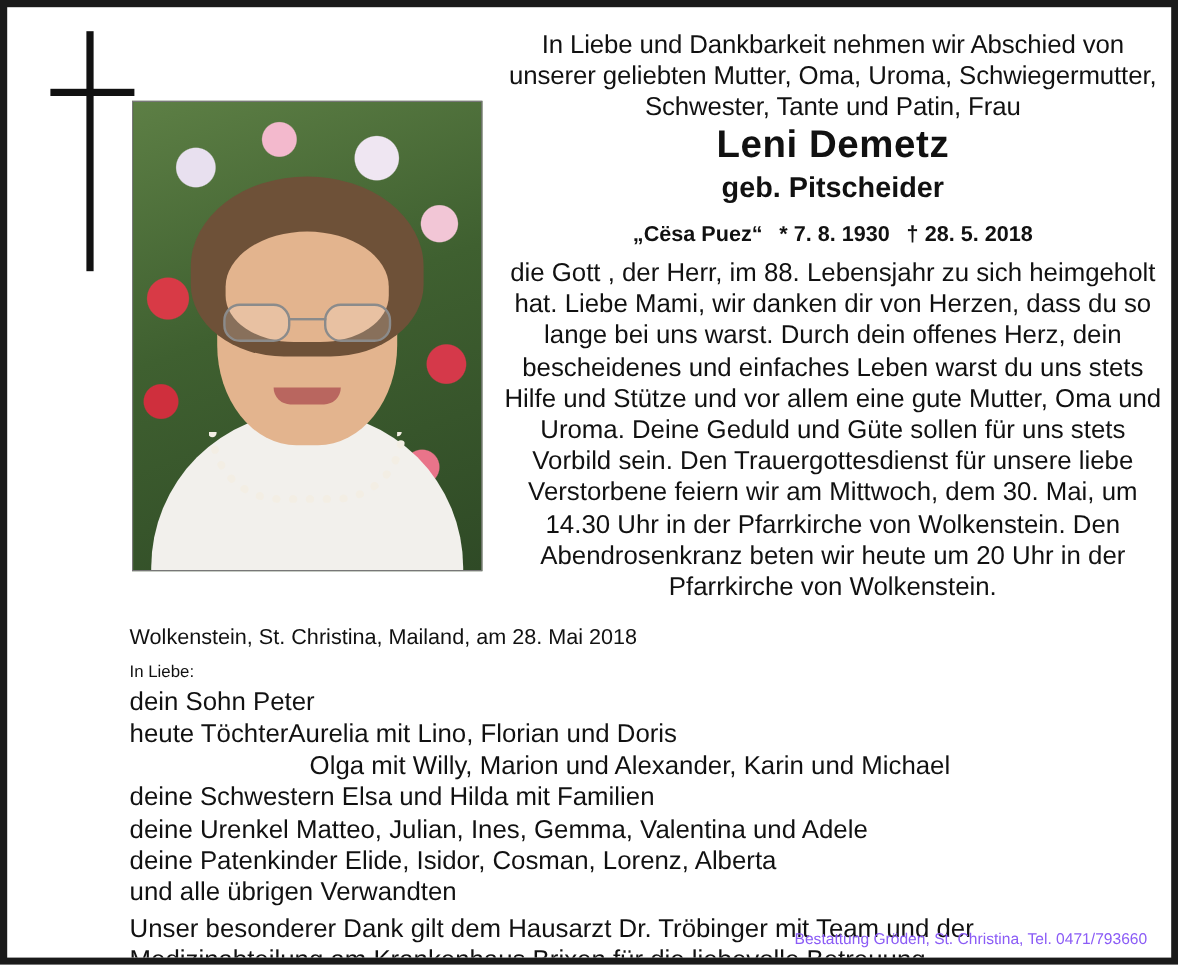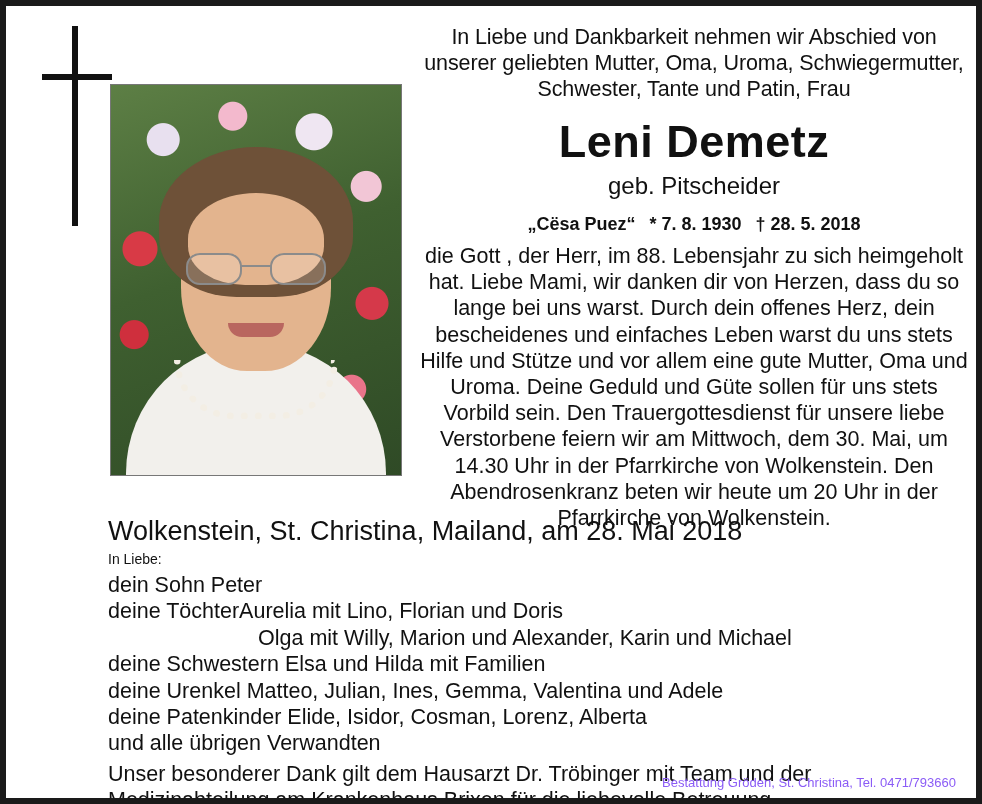--- a/index.html
+++ b/index.html
@@ -189,28 +189,27 @@
     width: 556px;
     text-align: center;
     color: #111;
   }
   .lead {
     font-size: 21.5px;
     line-height: 26px;
     letter-spacing: -0.1px;
   }
   .name {
-    font-size: 45px;
+    font-size: 32px;
     font-weight: bold;
-    margin-top: 14px;
     letter-spacing: 0.5px;
   }
   .maiden {
     font-size: 24px;
-    font-weight: normal;
+    font-weight: bold;
     margin-top: 4px;
   }
   .dates {
     font-size: 18px;
     font-weight: bold;
     margin-top: 14px;
     white-space: nowrap;
     text-align: center;
   }
   .dates .nick { font-weight: bold; }
@@ -224,21 +223,21 @@
 
   
   .lower {
     position: absolute;
     left: 96px;
     top: 506px;
     width: 868px;
     color: #111;
   }
   .place-date {
-    font-size: 27px;
+    font-size: 18px;
     line-height: 26px;
   }
   .inliebe {
     font-size: 14px;
     line-height: 26px;
     margin-top: 2px;
   }
   .family {
     margin-top: 0px;
     font-size: 21.5px;
@@ -294,21 +293,21 @@
         <span class="nick">„Cësa Puez“</span><span class="sep"></span><span>* 7. 8. 1930</span><span class="sep"></span><span>† 28. 5. 2018</span>
       </div>
       <div class="body-text">die Gott , der Herr, im 88. Lebensjahr zu sich heimgeholt hat. Liebe Mami, wir danken dir von Herzen, dass du so lange bei uns warst. Durch dein offenes Herz, dein bescheidenes und einfaches Leben warst du uns stets Hilfe und Stütze und vor allem eine gute Mutter, Oma und Uroma. Deine Geduld und Güte sollen für uns stets Vorbild sein. Den Trauergottesdienst für unsere liebe Verstorbene feiern wir am Mittwoch, dem 30. Mai, um 14.30 Uhr in der Pfarrkirche von Wolkenstein. Den Abendrosenkranz beten wir heute um 20 Uhr in der Pfarrkirche von Wolkenstein.</div>
     </div>
 
     <div class="lower">
       <div class="place-date">Wolkenstein, St. Christina, Mailand, am 28. Mai 2018</div>
       <div class="inliebe">In Liebe:</div>
       <div class="family" id="family-list">
           <div class="row"><span>dein Sohn </span><b>Peter</b></div>
-          <div class="row"><span>deine Töchter</span><b>Aurelia</b><span> mit </span><b>Lino, Florian</b><span> und </span><b>Doris</b></div>
+          <div class="row"><span>heute Töchter</span><b>Aurelia</b><span> mit </span><b>Lino, Florian</b><span> und </span><b>Doris</b></div>
           <div class="row indent"><b>Olga</b><span> mit </span><b>Willy, Marion</b><span> und </span><b>Alexander, Karin</b><span> und </span><b>Michael</b></div>
           <div class="row"><span>deine Schwestern </span><b>Elsa</b><span> und </span><b>Hilda</b><span> mit Familien</span></div>
           <div class="row"><span>deine Urenkel </span><b>Matteo, Julian, Ines, Gemma, Valentina</b><span> und </span><b>Adele</b></div>
           <div class="row"><span>deine Patenkinder </span><b>Elide, Isidor, Cosman, Lorenz, Alberta</b></div>
           <div class="row"><span>und alle übrigen Verwandten</span></div>
         </div>
       <div class="thanks">Unser besonderer Dank gilt dem Hausarzt Dr. Tröbinger mit Team und der Medizinabteilung am Krankenhaus Brixen für die liebevolle Betreuung.</div>
     </div>
 
     <div class="footer">Bestattung Gröden, St. Christina, Tel. 0471/793660</div>

